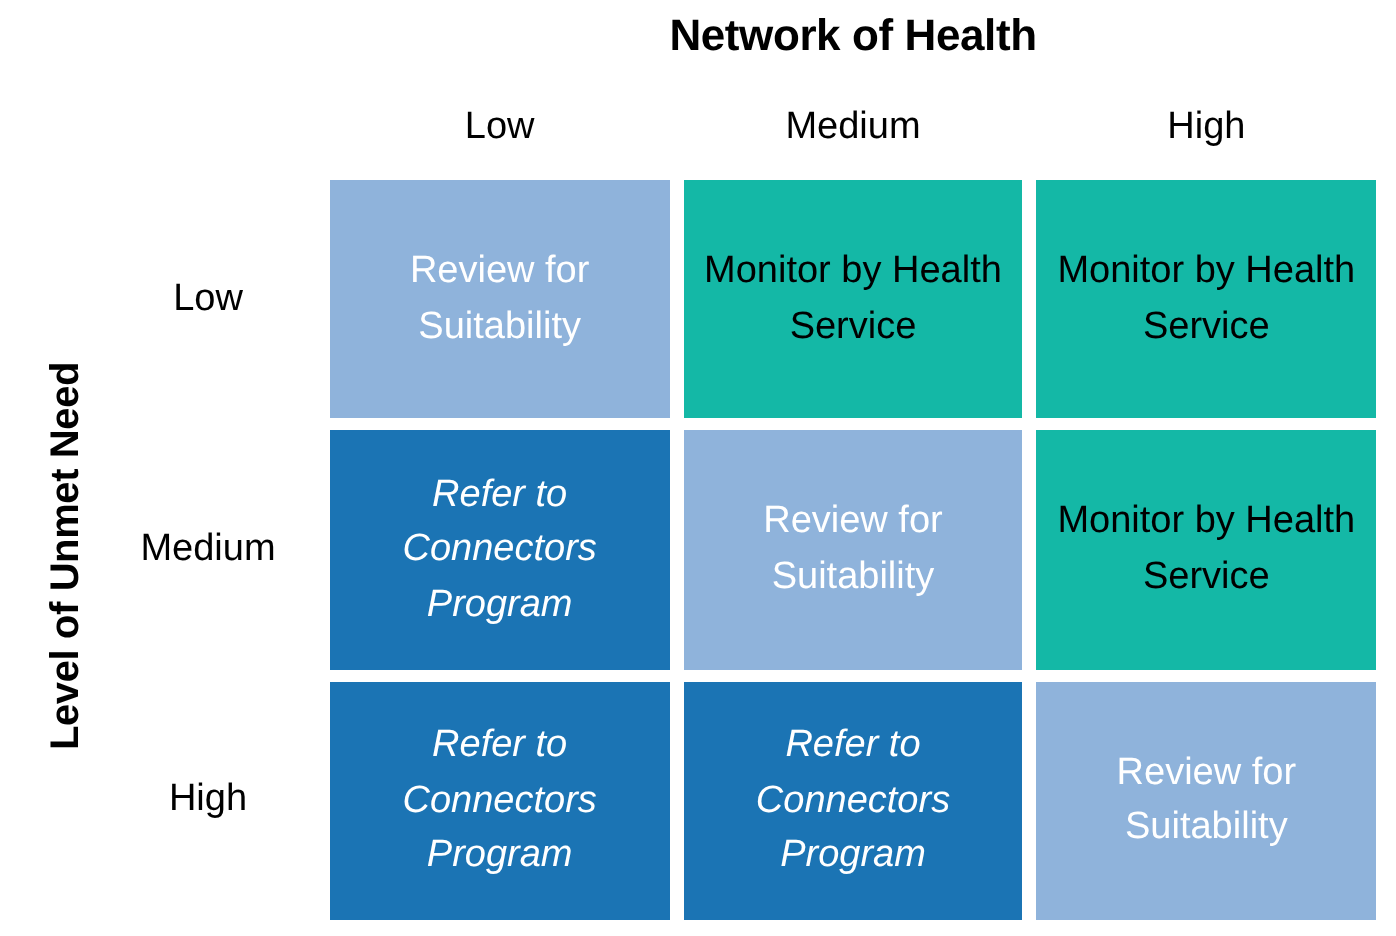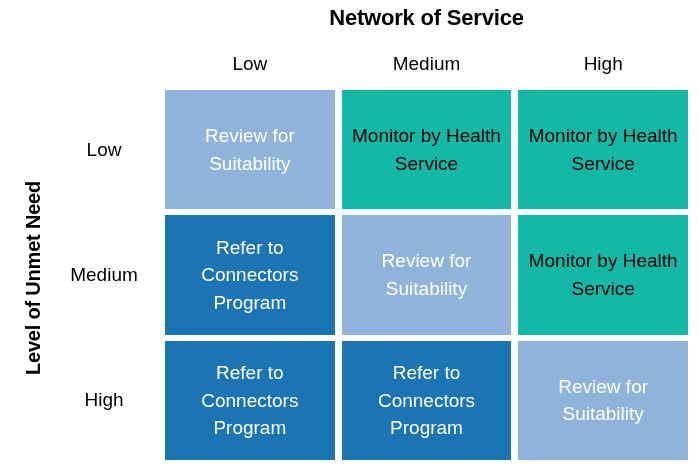--- a/index.html
+++ b/index.html
@@ -114,40 +114,41 @@
     text-align: center;
     font-size: 19px;
     line-height: 1.45;
     padding: 2px 6px;
     box-sizing: border-box;
   }
 
   .cell-refer {
     background: #1B74B4;
     color: #ffffff;
+    font-style: italic;
   }
   .cell-review {
     background: #8FB3DB;
     color: #ffffff;
   }
   .cell-monitor {
     background: #14b8a6;
     color: #000000;
   }
 
   .cell-label {
     display: block;
   }
 </style>
 </head>
 <body>
 
 <div id="matrix-figure">
 
-  <div id="col-axis-title">Network of Service</div>
+  <div id="col-axis-title">Network of Health</div>
 
   <div id="col-headers">
     <div class="col-header">Low</div>
     <div class="col-header">Medium</div>
     <div class="col-header">High</div>
   </div>
 
   <div id="row-axis-title">Level of Unmet Need</div>
 
   <div id="row-headers">

